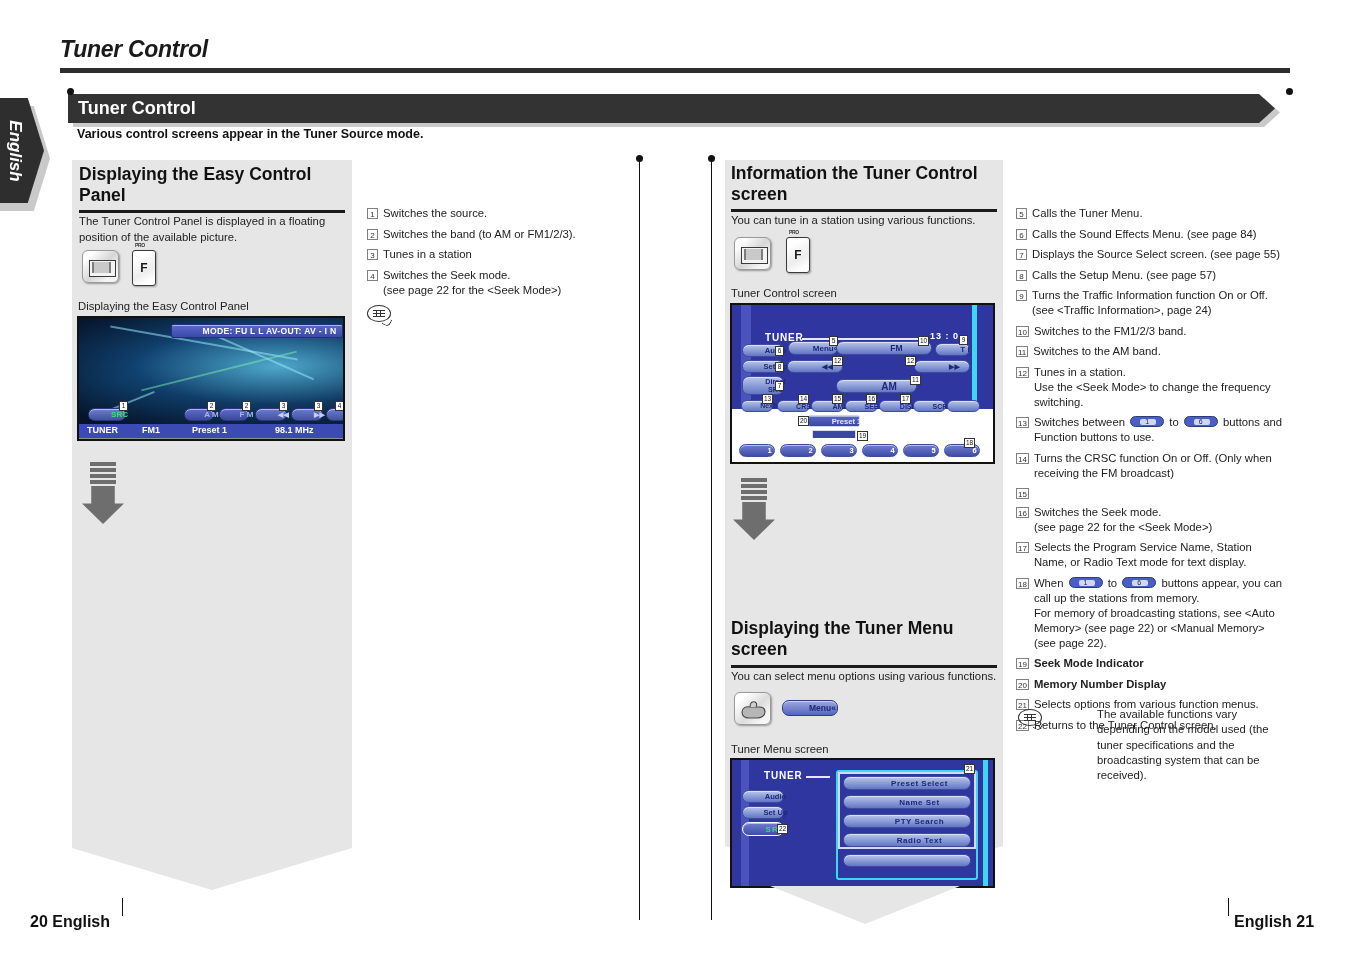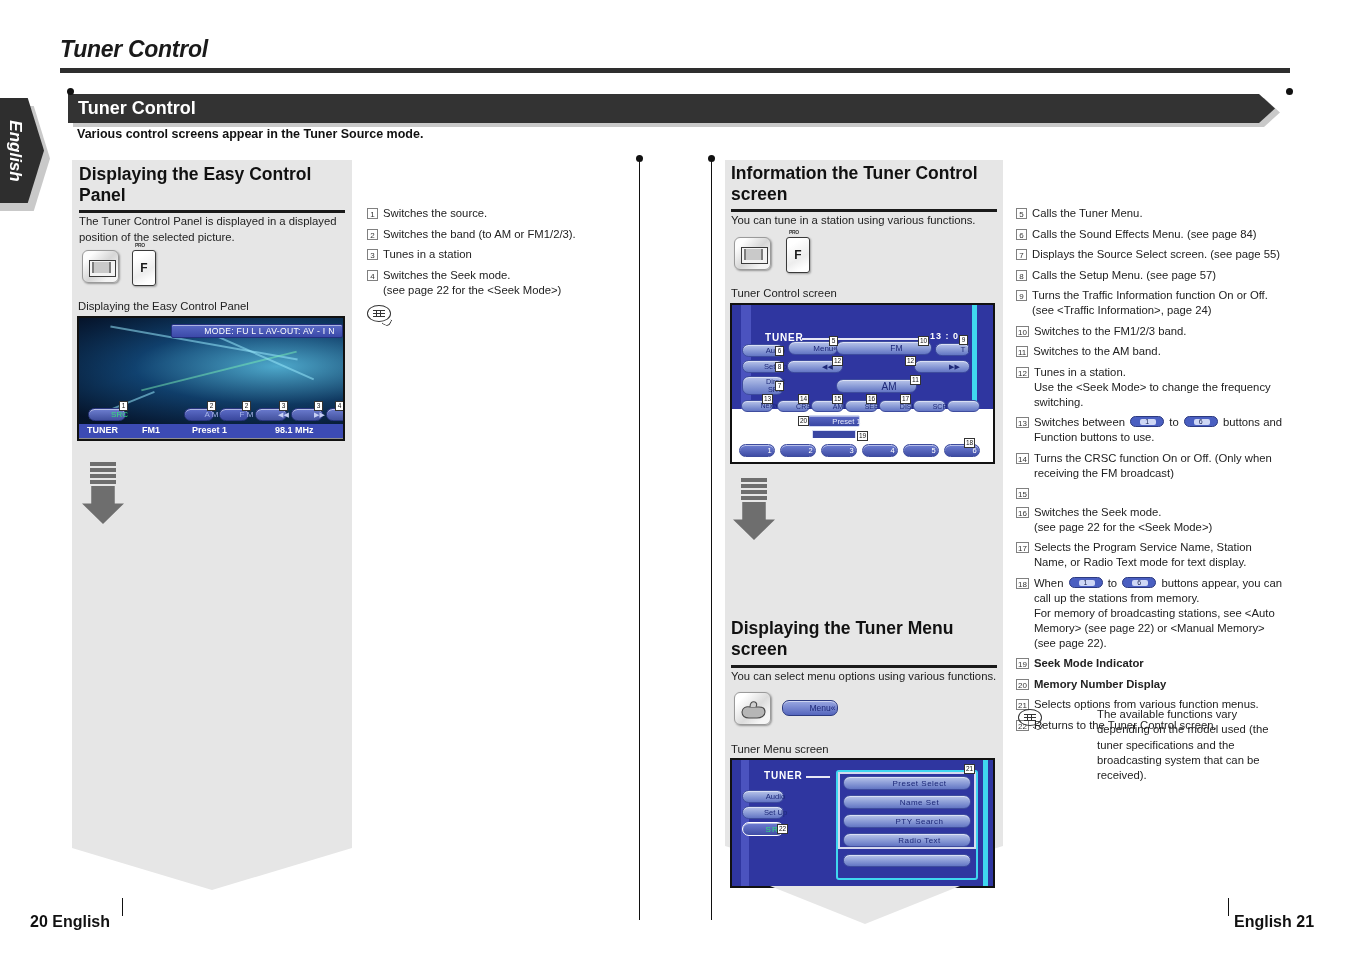--- a/index.html
+++ b/index.html
@@ -186,21 +186,21 @@
   
   .lcd{
     position:absolute; background:#2b2f8f; border:2px solid #111;
     font-family:"Liberation Sans", sans-serif; overflow:hidden;
   }
   .lcd-txt{ position:absolute; color:#ffffff; font-weight:bold; white-space:nowrap; }
   .btn3d{
     position:absolute; border-radius:7px;
     background:linear-gradient(180deg,#b9c5ea 0%,#8e9fd8 48%,#6376c4 100%);
     border:1px solid #3e4c9e;
-    color:#2a3990; font-weight:normal; text-align:center; white-space:nowrap;
+    color:#2a3990; font-weight:bold; text-align:center; white-space:nowrap;
     display:flex; align-items:center; justify-content:center;
     box-shadow: 0 1px 0 rgba(255,255,255,.5) inset;
     padding-left: 25px;
   }
   .btn3d.dk{
     background:linear-gradient(180deg,#8f9ede 0%,#5f72c2 55%,#3f4fa4 100%);
     color:#e9ecfb;
   }
   .tagnum{
     position:absolute; background:#ffffff; border:1px solid #333;
@@ -246,21 +246,21 @@
 <div class="vdot" style="left:67px; top:88px;"></div>
 <div class="vdot" style="left:1286px; top:88px;"></div>
 <div class="vline" style="left:122px; top:898px; height:18px;"></div>
 <div class="vline" style="left:1228px; top:898px; height:18px;"></div>
 
 <div class="panel-grey pointed" style="left:72px; top:160px; width:280px; height:730px;"></div>
 
 <div class="sec-head" style="left:79px; top:164px; width:265px; white-space:pre-line;">Displaying the Easy Control
 Panel</div>
 <div class="sec-rule" style="left:79px; top:210px; width:266px;"></div>
-<div class="sec-desc" style="left:79px; top:214px; width:272px;">The Tuner Control Panel is displayed in a displayed position of the selected picture.</div>
+<div class="sec-desc" style="left:79px; top:214px; width:272px;">The Tuner Control Panel is displayed in a floating position of the available picture.</div>
 
 <div class="devicon" style="left:82px; top:250px;">
   <div class="scr-btn"></div>
 </div>
 <div class="devicon" style="left:132px; top:250px;">
   <div class="key-btn">
     <span class="key-cap">PRO</span>
     <span>F</span>
   </div>
 </div>

